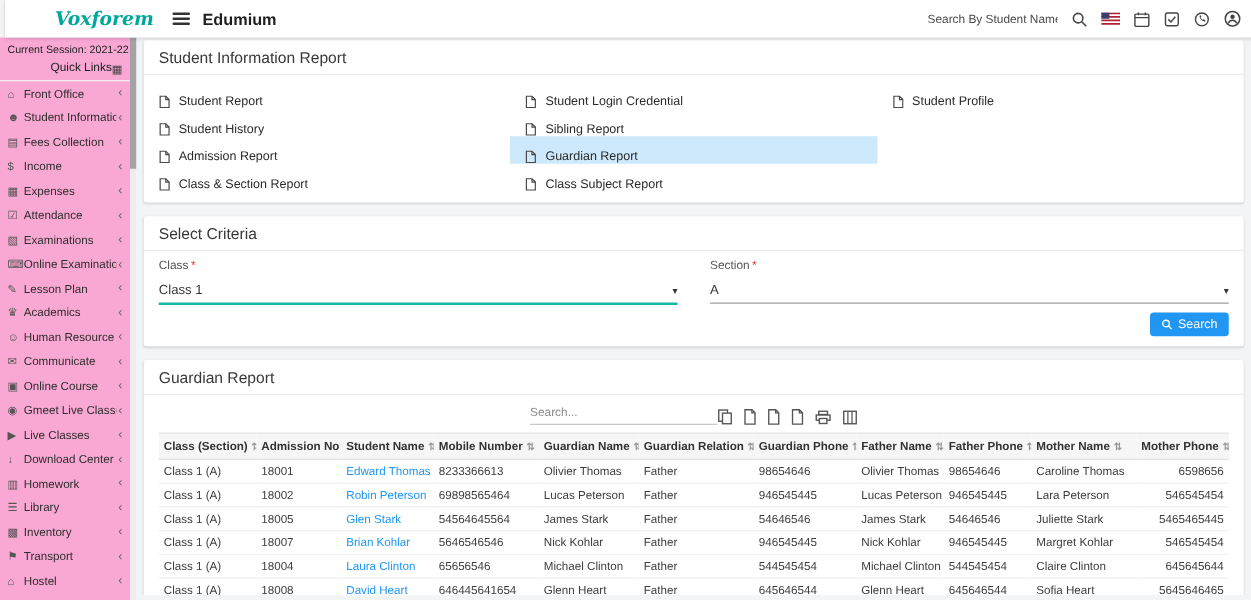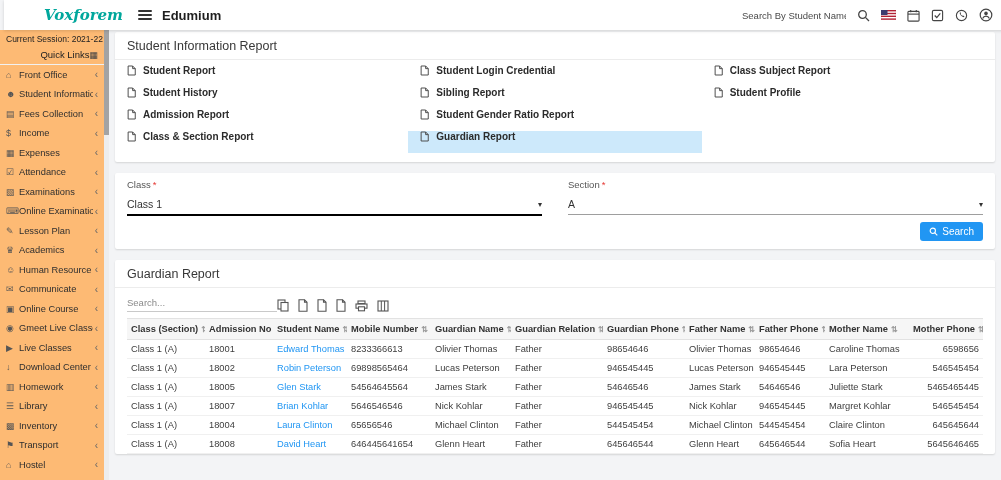--- a/index.html
+++ b/index.html
@@ -14,62 +14,62 @@
   .hamburger { width: 14px; height: 10px; display: flex; flex-direction: column; justify-content: space-between;
                margin: 0 10px 0 6px; cursor: pointer; }
   .hamburger span { display: block; height: 1.6px; background: #333; border-radius: 1px; }
   .app-title { font-size: 13px; font-weight: 700; color: #1e1e1e; }
   .header-right { margin-left: auto; display: flex; align-items: center; gap: 11px; padding-right: 12px; }
   .hdr-search { border: none; outline: none; font-size: 9.5px; color: #333; width: 104px; background: transparent; }
   .hdr-search::placeholder { color: #4a4a4a; }
   .hicon { display: flex; align-items: center; cursor: pointer; }
 
   
-  .sidebar { position: absolute; top: 30px; left: 0; width: 104px; height: 450px; background: #fdba74;
+  .sidebar { position: absolute; top: 30px; left: 0; width: 104px; height: 450px; background: #f9a8d4;
              overflow: hidden; z-index: 4; }
   .session { font-size: 8.5px; color: #222; padding: 4px 6px 2px; white-space: nowrap; }
   .quick-links { display: flex; align-items: center; justify-content: flex-end; padding: 3px 6px 4px;
                  font-size: 9.5px; color: #222; border-bottom: 1px solid #f1f1f1; cursor: pointer; }
   .ql-grid { font-size: 9px; color: #444; }
   .side-item { display: flex; align-items: center; height: 19.5px; padding: 0 6px; cursor: pointer; }
   .si-icon { width: 13px; font-size: 9px; color: #555; flex: none; }
   .si-label { flex: 1; font-size: 9.3px; color: #2e2e2e; white-space: nowrap; overflow: hidden; }
   .si-chev { font-size: 10px; color: #666; margin-left: 2px; }
   .side-scrollbar { position: absolute; top: 30px; left: 104px; width: 5px; height: 450px; background: #ededed; z-index: 5; }
   .side-thumb { width: 5px; height: 105px; background: #a3a3a3; }
 
   
   .main { position: absolute; top: 26px; left: 109px; width: 892px; height: 450px; overflow: hidden; padding: 6px 6px 0; }
   .card { background: #fff; border-radius: 2px; box-shadow: 0 1px 2px rgba(0,0,0,.13); margin-bottom: 11px; }
   .card-title { font-size: 12.5px; color: #383838; padding: 7px 12px 6px; border-bottom: 1px solid #ececec; }
 
   
   .report-grid { display: grid; grid-template-columns: repeat(3, 1fr); grid-template-rows: repeat(4, 22px);
                  grid-auto-flow: column; padding: 5px 0 9px; }
-  .report-link { display: flex; align-items: flex-start; padding: 0 12px; font-size: 10px; color: #2b2b2b; cursor: pointer; font-weight: bold; }
+  .report-link { display: flex; align-items: flex-end; padding: 0 12px; font-size: 10px; color: #2b2b2b; cursor: pointer; }
   .report-link.active { background: #cde9fb; }
   .doc-ic { display: flex; margin-right: 7px; }
 
   
   .criteria-body { padding: 6px 12px 8px; }
   .crit-grid { display: flex; gap: 26px; }
   .crit-field { flex: 1; }
   .crit-label { font-size: 9.5px; color: #555; margin-bottom: 8px; }
   .req { color: #e53935; margin-left: 2px; }
   .crit-select { display: flex; align-items: center; justify-content: space-between; font-size: 10.5px;
                  color: #333; padding-bottom: 4px; cursor: pointer; }
-  .crit-select.focused { border-bottom: 2px solid #000000; }
+  .crit-select.focused { border-bottom: 2px solid #14b8a6; }
   .crit-select.plain { border-bottom: 1px solid #9e9e9e; }
   .chev { font-size: 8px; color: #333; }
   .crit-actions { display: flex; justify-content: flex-end; margin-top: 6px; }
   .btn-search { display: flex; align-items: center; gap: 4px; background: #2196f3; color: #fff; border: none;
                 border-radius: 3px; font-size: 10px; padding: 4px 9px; cursor: pointer; font-family: inherit; }
 
   
-  .table-toolbar { display: flex; align-items: flex-end; justify-content: flex-start; padding: 6px 12px 4px; }
+  .table-toolbar { display: flex; align-items: flex-end; justify-content: center; padding: 6px 12px 4px; }
   .tbl-search { border: none; border-bottom: 1px solid #c9c9c9; outline: none; font-size: 9.5px; padding: 3px 0;
                 width: 150px; color: #333; background: transparent; }
   .tbl-search::placeholder { color: #8a8a8a; }
   .export-icons { display: flex; gap: 9px; align-items: center; }
   .exp-btn { display: flex; cursor: pointer; }
   .gtable { width: calc(100% - 24px); margin: 2px 12px 0; border-collapse: collapse; table-layout: fixed; font-size: 9.3px; }
   .gtable th { background: #f6f6f6; border-top: 1px solid #e2e2e2; border-bottom: 1px solid #e2e2e2;
                font-weight: 700; color: #333; text-align: left; padding: 5px 4px; white-space: nowrap;
                overflow: hidden; cursor: pointer; margin-left: 45px; }
   .gtable td { border-bottom: 1px solid #f0f0f0; color: #3d3d3d; padding: 4px 4px; white-space: nowrap; overflow: hidden; }
@@ -315,29 +315,20 @@
         </div>
         <div class="report-link">
           <span class="doc-ic">
             <svg width="9" height="11" viewBox="0 0 12 14">
               <path d="M1.5 1h6L11 4.5V13H1.5z" fill="none" stroke="#4a4a4a" stroke-width="1.3"></path>
               <path d="M7.5 1v3.5H11" fill="none" stroke="#4a4a4a" stroke-width="1.3"></path>
             </svg>
           </span>
           <span class="rl-label">Sibling Report</span>
         </div>
-        <div class="report-link">
-          <span class="doc-ic">
-            <svg width="9" height="11" viewBox="0 0 12 14">
-              <path d="M1.5 1h6L11 4.5V13H1.5z" fill="none" stroke="#4a4a4a" stroke-width="1.3"></path>
-              <path d="M7.5 1v3.5H11" fill="none" stroke="#4a4a4a" stroke-width="1.3"></path>
-            </svg>
-          </span>
-          <span class="rl-label">Student Gender Ratio Report</span>
-        </div>
         <div class="report-link active">
           <span class="doc-ic">
             <svg width="9" height="11" viewBox="0 0 12 14">
               <path d="M1.5 1h6L11 4.5V13H1.5z" fill="none" stroke="#4a4a4a" stroke-width="1.3"></path>
               <path d="M7.5 1v3.5H11" fill="none" stroke="#4a4a4a" stroke-width="1.3"></path>
             </svg>
           </span>
           <span class="rl-label">Guardian Report</span>
         </div>
         <div class="report-link">
@@ -355,20 +346,21 @@
               <path d="M1.5 1h6L11 4.5V13H1.5z" fill="none" stroke="#4a4a4a" stroke-width="1.3"></path>
               <path d="M7.5 1v3.5H11" fill="none" stroke="#4a4a4a" stroke-width="1.3"></path>
             </svg>
           </span>
           <span class="rl-label">Student Profile</span>
         </div>
       </div>
   </section>
 
   <section class="card">
+    <div class="card-title">Select Criteria</div>
     <div class="criteria-body">
       <div class="crit-grid">
         <div class="crit-field">
           <div class="crit-label">
             <span>Class</span><span class="req">*</span>
           </div>
           <div class="crit-select focused">
             <span>Class 1</span>
             <span class="chev">▾</span>
           </div>

